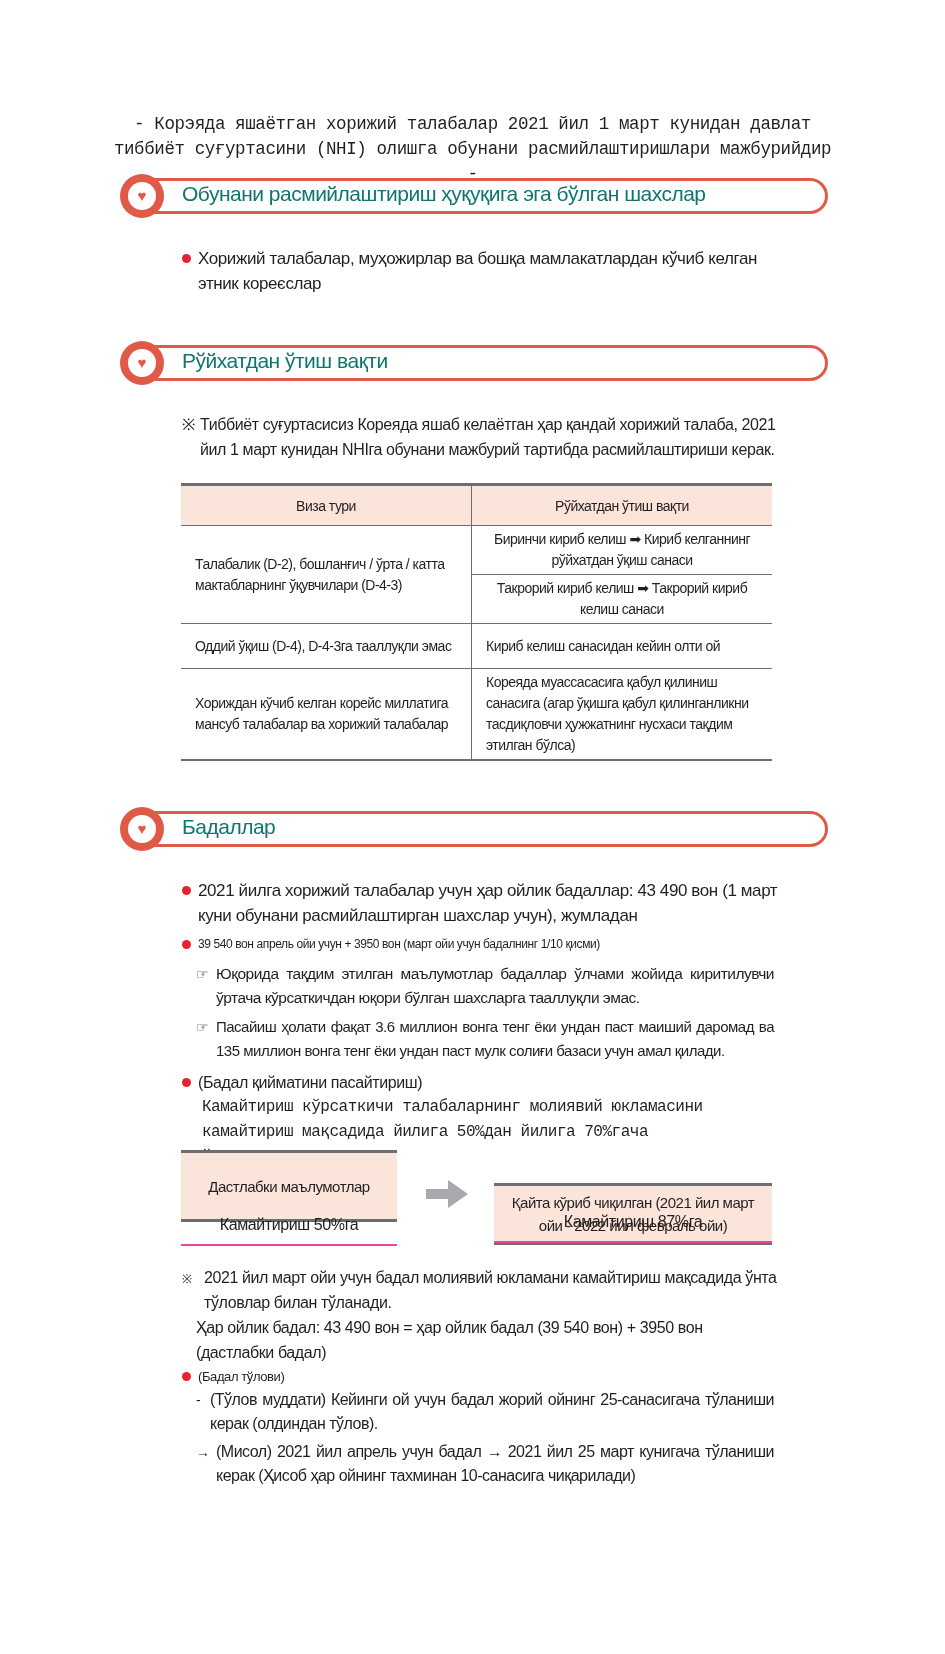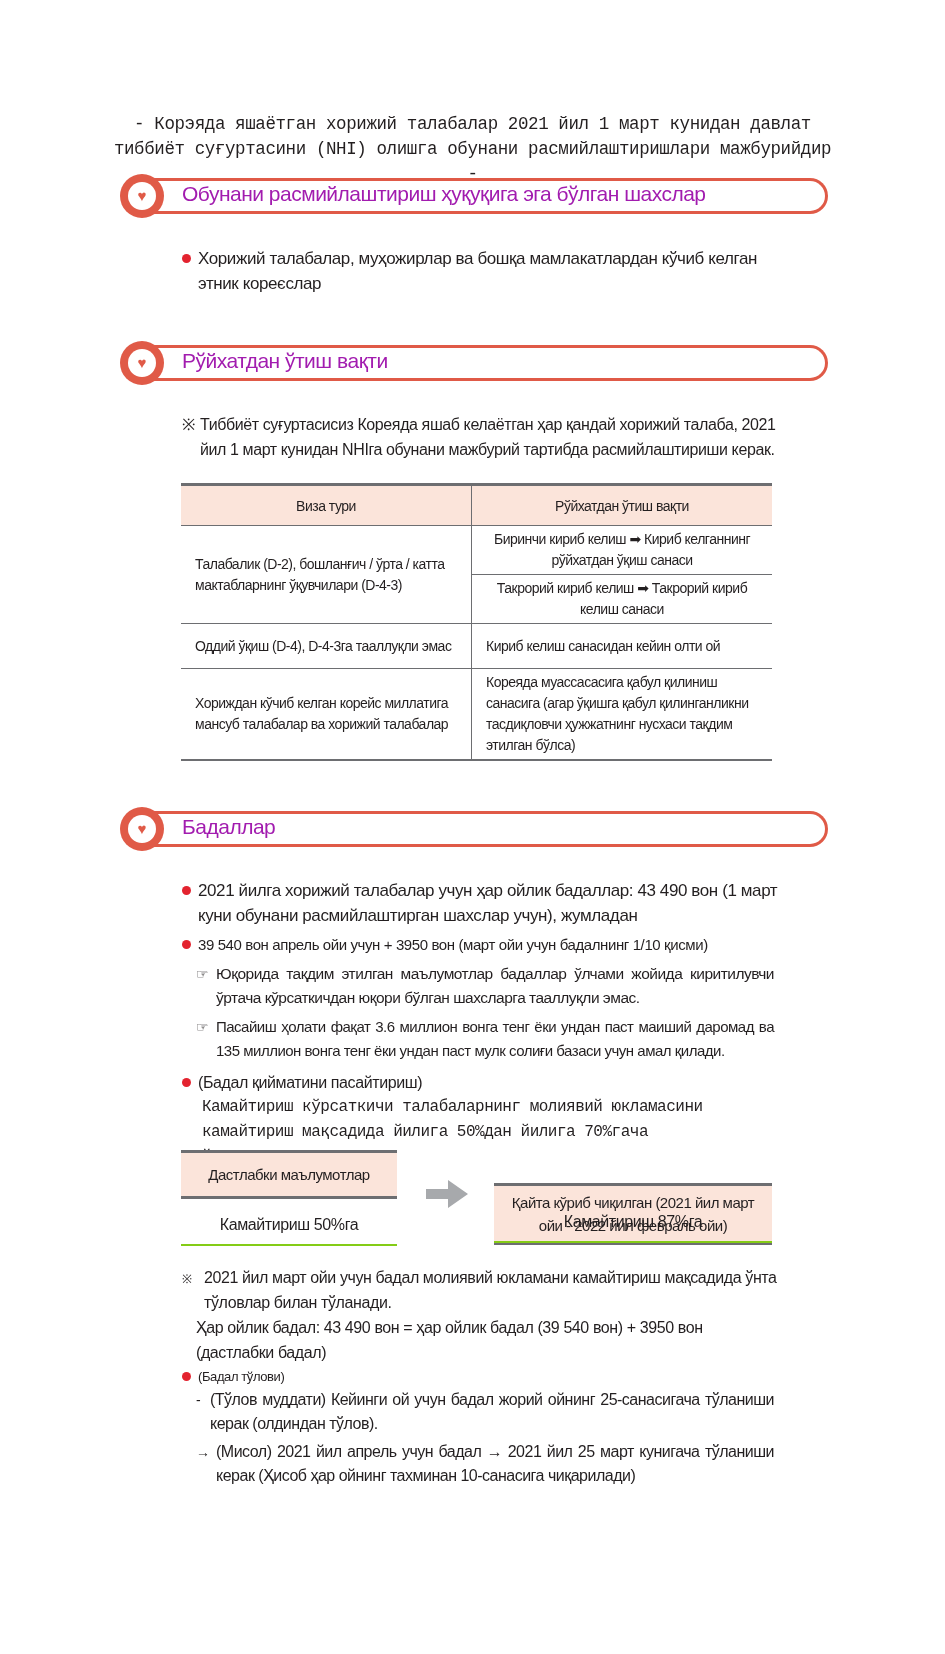--- a/index.html
+++ b/index.html
@@ -4,38 +4,38 @@
 <style>
   html, body { margin:0; padding:0; background:#ffffff; }
   body { width:945px; height:1654px; position:relative; font-family:"Liberation Sans", sans-serif; color:#231f20; overflow:hidden; }
   .abs { position:absolute;font-family:Liberation Mono, monospace; }
   .intro { left:110px; top:112px; width:725px; text-align:center; font-size:17.5px; line-height:25px; letter-spacing:-0.4px; }
   .sec-head { position:absolute; left:120px; width:708px; height:40px; }
   .sec-head .bar { position:absolute; left:22px; right:0; top:0; height:36px; border:3px solid #e05a47; border-left:none; border-radius:0 20px 20px 0; box-sizing:border-box; }
   .sec-head .circle { position:absolute; left:0; top:-4px; width:44px; height:44px; border-radius:50%; background:#e05a47; }
   .sec-head .circle .inner { position:absolute; left:8px; top:8px; width:28px; height:28px; border-radius:50%; background:#fff; }
   .sec-head .circle .heart { position:absolute; left:0; top:0; width:28px; height:28px; text-align:center; line-height:28px; color:#e05a47; font-size:15px; }
-  .sec-head .title { position:absolute; left:62px; top:4px; font-size:21px; color:#a21caf; letter-spacing:-0.5px; }
+  .sec-head .title { position:absolute; left:62px; top:4px; font-size:21px; color:#0f766e; letter-spacing:-0.5px; }
   .bullet { position:absolute; left:182px; width:600px; font-size:17px; line-height:25px; letter-spacing:-0.4px; }
   .bullet .dot { position:absolute; left:0; top:8px; width:9px; height:9px; border-radius:50%; background:#e3232f; }
   .bullet .txt { display:block; margin-left:16px; }
   .note { position:absolute; left:182px; width:600px; font-size:16px; line-height:25px; letter-spacing:-0.4px; }
   .note .mark { position:absolute; left:0; top:0; }
   .note .txt { display:block; margin-left:18px; }
   .sub { position:absolute; left:196px; width:578px; font-size:15.5px; line-height:24px; letter-spacing:-0.5px; text-align:justify; }
   .sub .mark { position:absolute; left:0; top:0; font-size:14px; }
   .sub .txt { display:block; margin-left:20px; }
   table.reg { position:absolute; left:181px; top:483px; width:591px; border-collapse:collapse; font-size:14px; letter-spacing:-0.5px; }
   table.reg th { background:#fbe4da; font-weight:normal; height:37px; border-top:3px solid #6d6e71; border-bottom:1.5px solid #6d6e71; }
   table.reg td { border-bottom:1.5px solid #6d6e71; padding:0 14px; line-height:21px; }
   table.reg th + th, table.reg td.r { border-left:1.5px solid #6d6e71; }
   table.reg tr:last-child td { border-bottom:2px solid #6d6e71; }
   .c { text-align:center; }
   .cmp-box { position:absolute; background:#fbe4da; border-top:3px solid #6d6e71; border-bottom:3px solid #6d6e71; text-align:center; font-size:15px; letter-spacing:-0.5px; box-sizing:border-box; display:flex; align-items:center; justify-content:center; line-height:23px; }
-  .cmp-val { position:absolute; text-align:center; font-size:16px; letter-spacing:-0.4px; border-bottom:2px solid #84cc16; box-sizing:border-box; height:38px; line-height:34px; }
+  .cmp-val { position:absolute; text-align:center; font-size:16px; letter-spacing:-0.4px; border-bottom:2px solid #ec4899; box-sizing:border-box; height:38px; line-height:34px; }
   .arrow { position:absolute; left:424px; top:1176px; width:46px; height:36px; }
 </style>
 </head>
 <body>
 
 <div class="abs intro">
   <div>- Корэяда яшаётган хорижий талабалар 2021 йил 1 март кунидан давлат</div>
   <div>тиббиёт суғуртасини (NHI) олишга обунани расмийлаштиришлари мажбурийдир -</div>
 </div>
 
@@ -100,37 +100,37 @@
     </div>
   <div class="title">Бадаллар</div>
 </div>
 
 <div class="bullet" style="top:878px;">
   <span class="dot"></span>
   <span class="txt">2021 йилга хорижий талабалар учун ҳар ойлик бадаллар: 43 490 вон (1 март куни обунани расмийлаштирган шахслар учун), жумладан</span>
 </div>
 <div class="bullet" style="top:932px;">
   <span class="dot"></span>
-  <span class="txt" style="font-size:15px;">39 540 вон апрель ойи учун + 3950 вон (март ойи учун бадалнинг 1/10 қисми)</span>
+  <span class="txt" style="font-size:12px;">39 540 вон апрель ойи учун + 3950 вон (март ойи учун бадалнинг 1/10 қисми)</span>
 </div>
 <div class="sub" style="top:962px;">
   <span class="mark">☞</span>
   <span class="txt">Юқорида тақдим этилган маълумотлар бадаллар ўлчами жойида киритилувчи ўртача кўрсаткичдан юқори бўлган шахсларга тааллуқли эмас.</span>
 </div>
 <div class="sub" style="top:1015px; font-size:15px;">
   <span class="mark">☞</span>
   <span class="txt">Пасайиш ҳолати фақат 3.6 миллион вонга тенг ёки ундан паст маиший даромад ва 135 миллион вонга тенг ёки ундан паст мулк солиғи базаси учун амал қилади.</span>
 </div>
 <div class="bullet" style="top:1070px;">
   <span class="dot"></span>
   <span class="txt" style="font-size:16px;">(Бадал қийматини пасайтириш)</span>
 </div>
 <div class="abs" style="left:202px; top:1095px; width:575px; font-size:16px; line-height:25px; letter-spacing:-0.5px;">Камайтириш кўрсаткичи талабаларнинг молиявий юкламасини камайтириш мақсадида йилига 50%дан йилига 70%гача ўзгартирилган.</div>
 
-<div class="cmp-box" style="left:181px; top:1150px; width:216px; height:49px;">Дастлабки маълумотлар</div>
+<div class="cmp-box" style="left:181px; top:1150px; width:216px; height:72px;">Дастлабки маълумотлар</div>
 <svg class="arrow" viewBox="0 0 46 36">
   <path d="M2 13 H24 V4 L44 18 L24 32 V23 H2 Z" fill="#a7a9ac"></path>
 </svg>
 <div class="cmp-box" style="left:494px; top:1143px; width:278px; height:62px; padding:0 8px;margin-top:40px;">Қайта кўриб чиқилган (2021 йил март ойи - 2022 йил февраль ойи)</div>
 <div class="cmp-val" style="left:181px; top:1208px; width:216px;">Камайтириш 50%га</div>
 <div class="cmp-val" style="left:494px; top:1205px; width:278px;">Камайтириш 87%га</div>
 
 <div class="note" style="top:1265px; font-size:16px;">
   <span class="mark" style="font-size:12px; top:2px;">※</span>
   <span class="txt" style="margin-left:22px;">2021 йил март ойи учун бадал молиявий юкламани камайтириш мақсадида ўнта тўловлар билан тўланади.</span>

